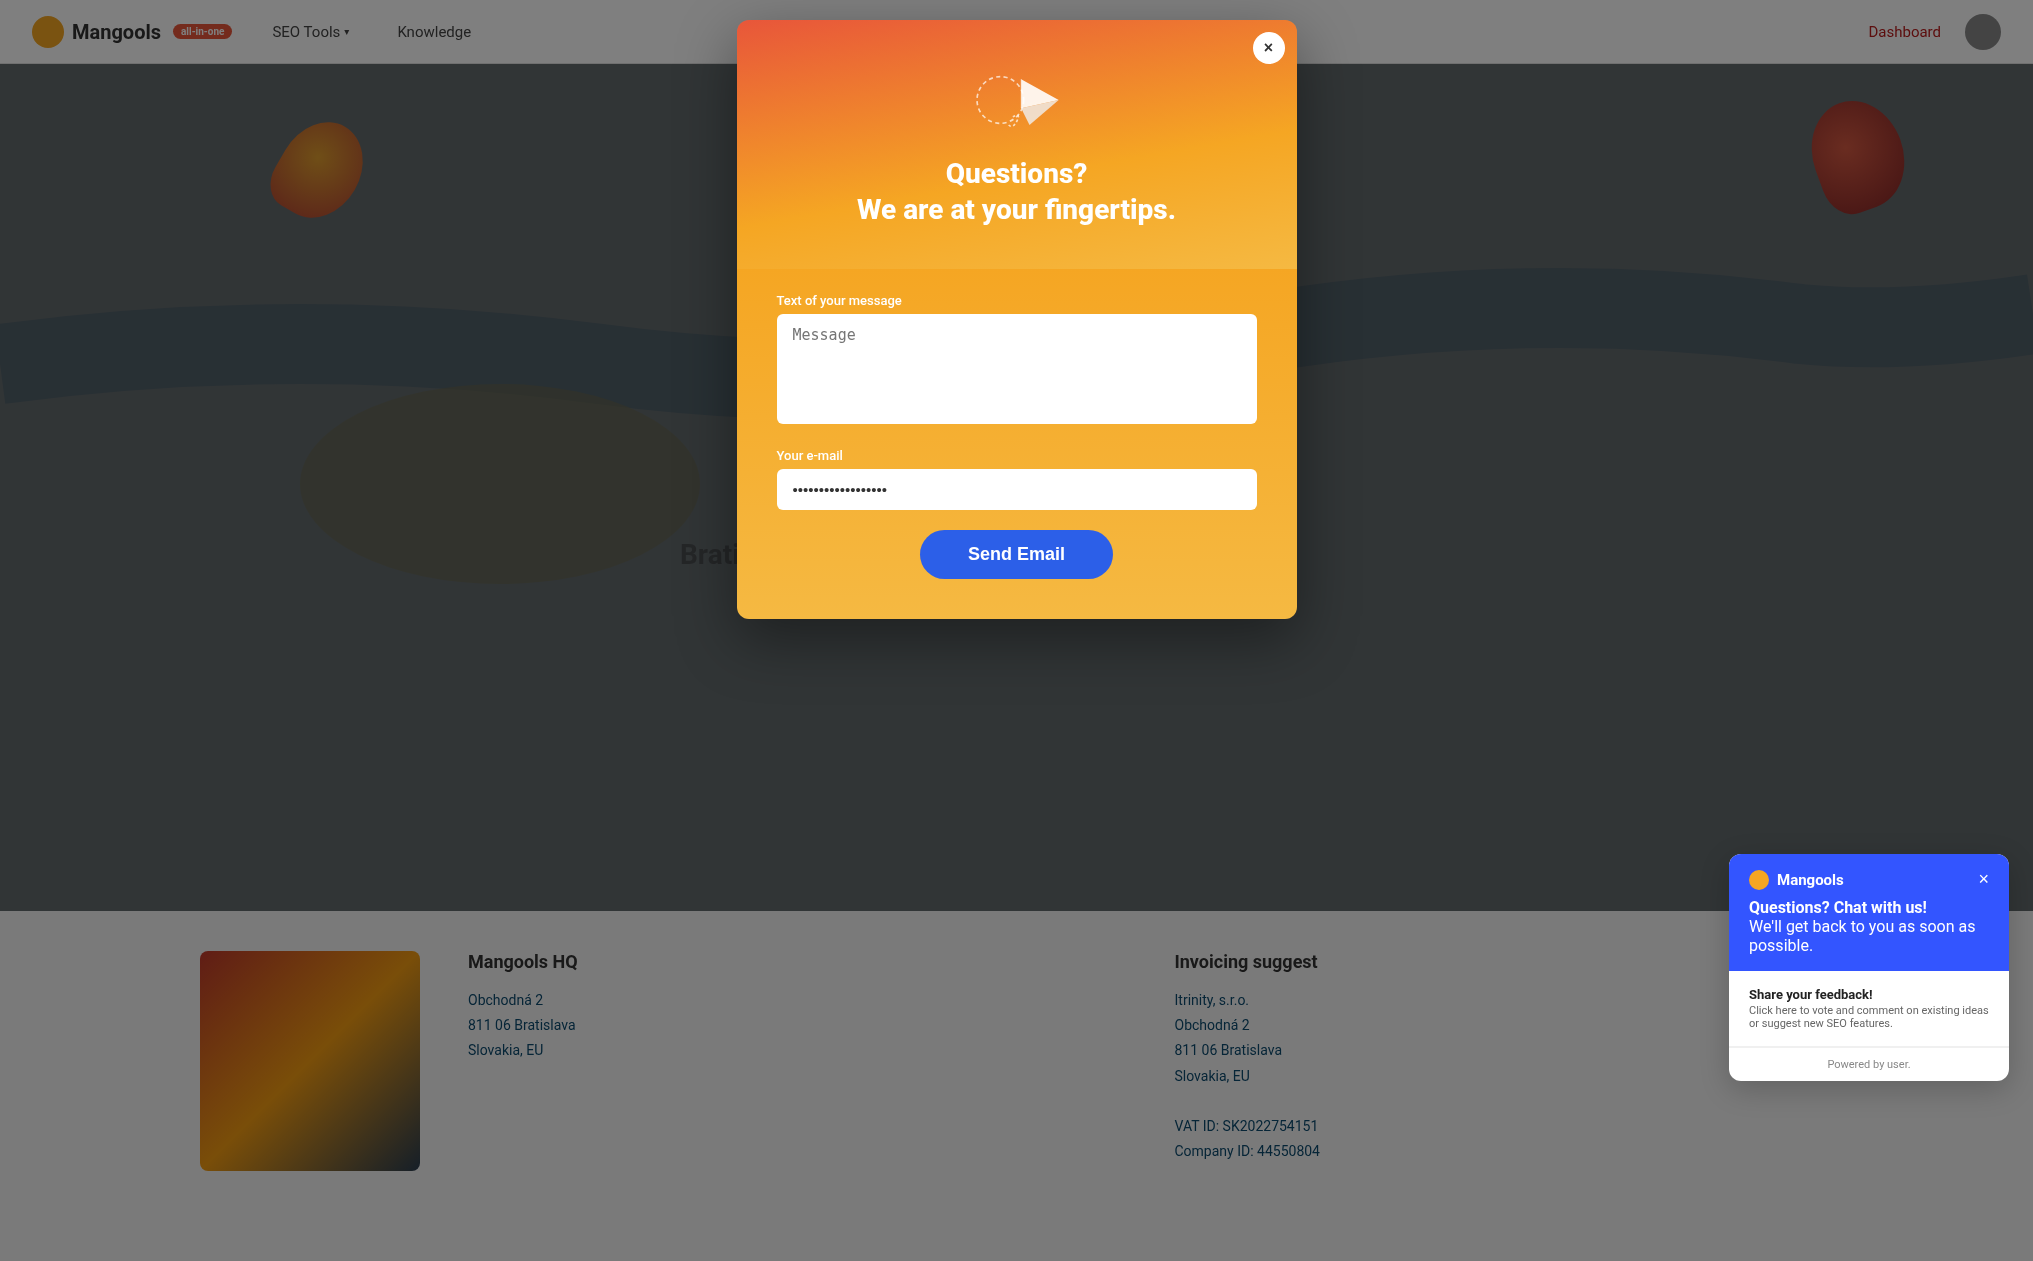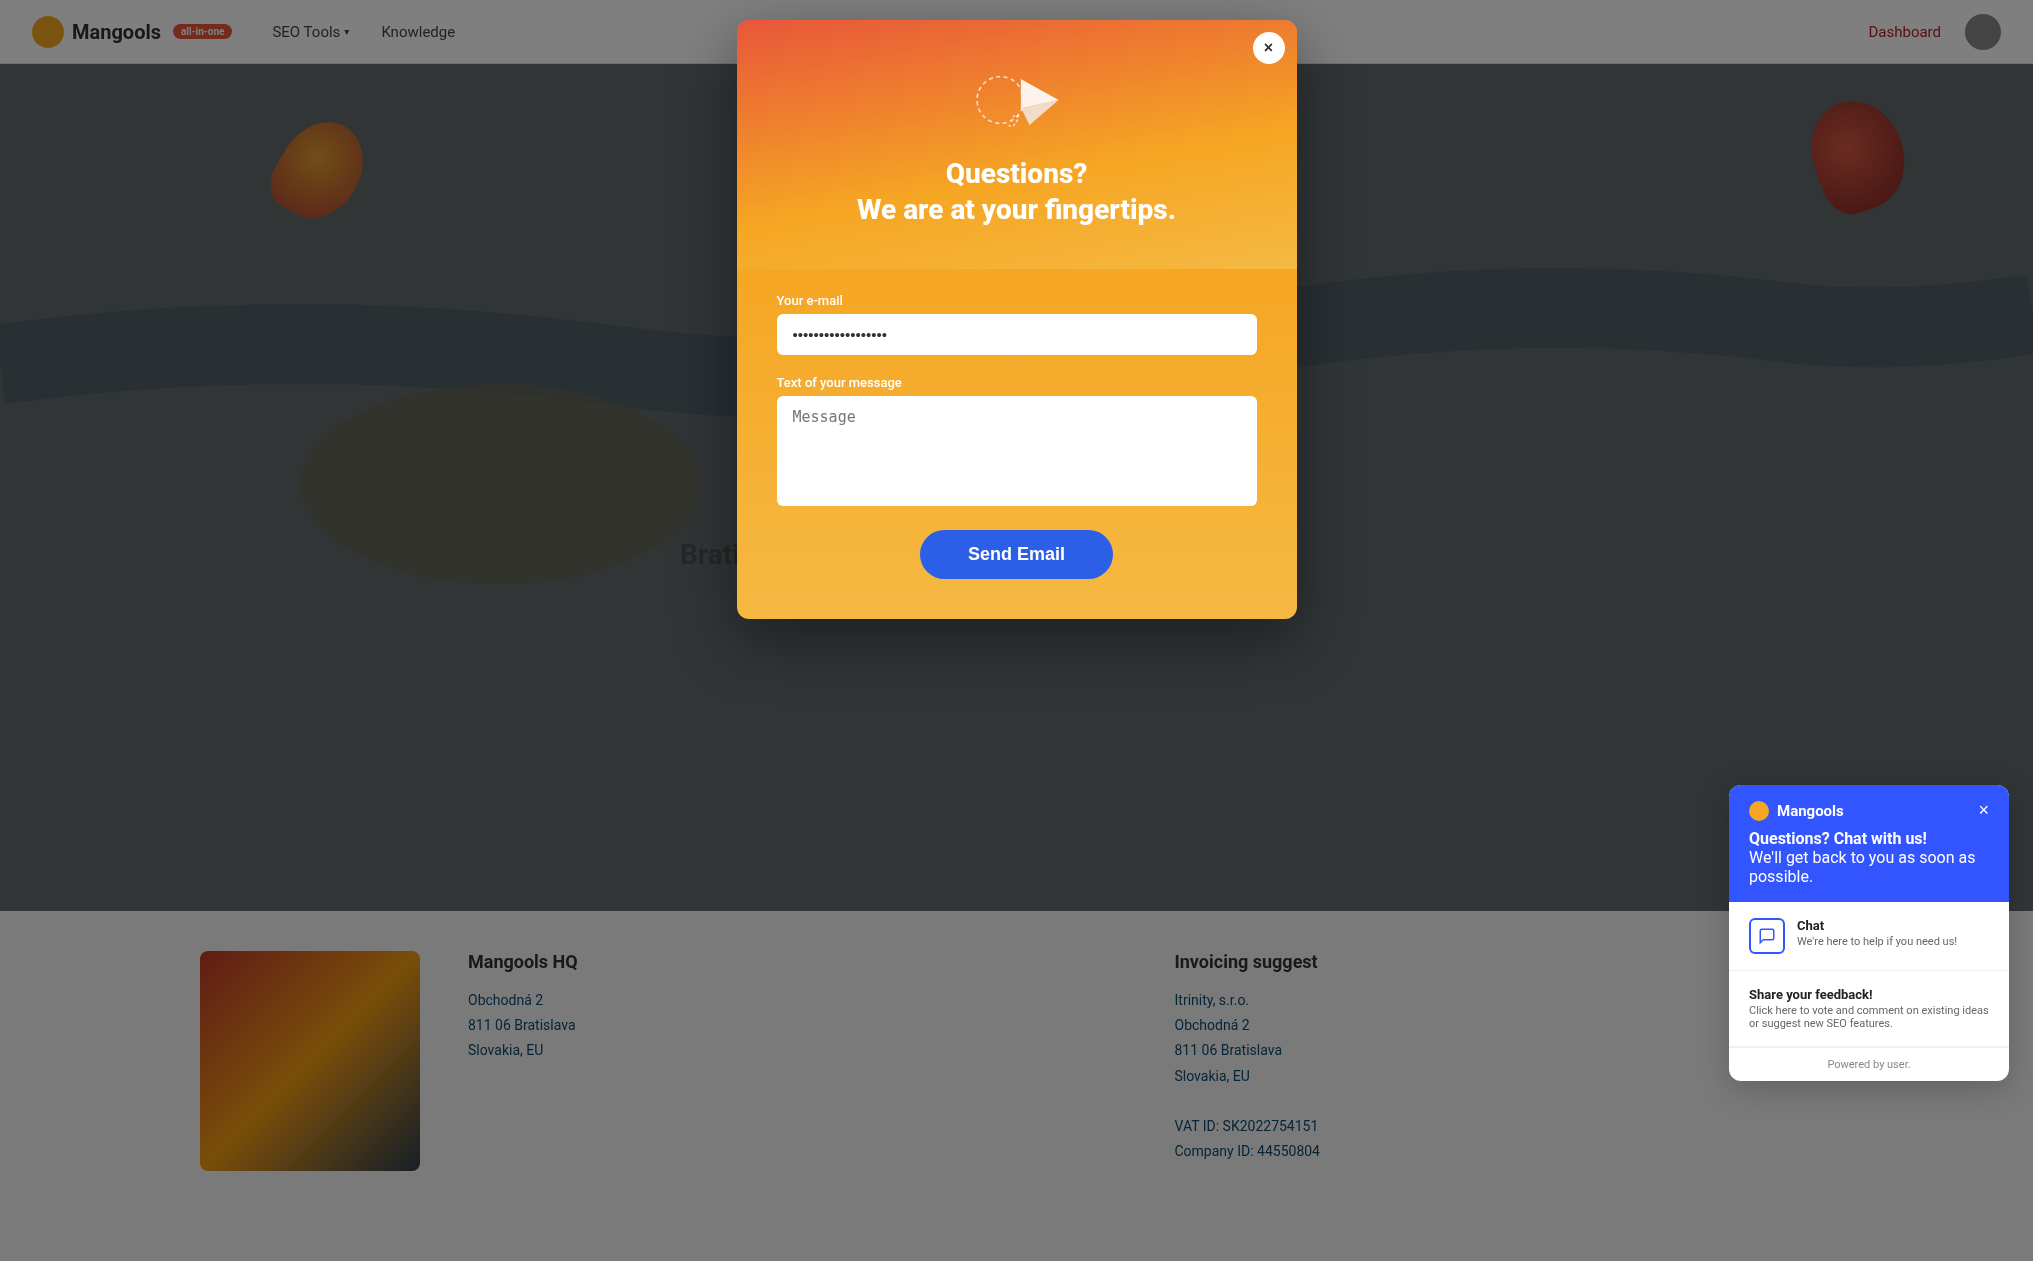--- a/index.html
+++ b/index.html
@@ -51,21 +51,21 @@
       background: #e8563a;
       color: #fff;
       font-size: 10px;
       padding: 2px 8px;
       border-radius: 10px;
       font-weight: 700;
       margin-left: 4px;
     }
     .navbar-links {
       display: flex;
-      gap: 32px;
+      gap: 48px;
       flex: 1;
     }
     .navbar-link {
       font-size: 15px;
       color: #444;
       cursor: pointer;
       display: flex;
       align-items: center;
       gap: 4px;
     }
@@ -462,27 +462,27 @@
       </div>
 
       <div class="modal-title">
         <span>Questions?</span><br>
         <span>We are at your fingertips.</span>
       </div>
     </div>
 
     <div class="modal-body">
       <div class="form-group">
+        <label class="form-label">Text of your message</label>
+        <textarea class="form-textarea" placeholder="Message" style=""></textarea>
+      </div>
+
+      <div class="form-group">
         <label class="form-label">Your e-mail</label>
         <input class="form-input" type="email" value="••••••••••••••••••" style="">
-      </div>
-
-      <div class="form-group">
-        <label class="form-label">Text of your message</label>
-        <textarea class="form-textarea" placeholder="Message" style=""></textarea>
       </div>
 
       <div style="text-align:center">
         <button class="send-button">Send Email</button>
       </div>
     </div>
   </div>
 </div>
 
 <div class="chat-widget">
@@ -491,31 +491,20 @@
       <div class="chat-header-logo">
         <div class="chat-logo-dot"></div>
         <span class="chat-logo-name">Mangools</span>
       </div>
       <h4>Questions? Chat with us!</h4>
       <p>We'll get back to you as soon as possible.</p>
     </div>
     <button class="chat-close">×</button>
   </div>
 
-  <div class="chat-option">
-    <div class="chat-option-icon">
-      <svg width="18" height="18" viewBox="0 0 24 24" fill="none" stroke="#3355ff" stroke-width="2">
-        <path d="M21 15a2 2 0 0 1-2 2H7l-4 4V5a2 2 0 0 1 2-2h14a2 2 0 0 1 2 2z"></path>
-      </svg>
-    </div>
-    <div class="chat-option-text">
-      <h5>Chat</h5>
-      <p>We're here to help if you need us!</p>
-    </div>
-  </div>
 
   <div class="chat-option">
     <div class="chat-option-text">
       <h5>Share your feedback!</h5>
       <p>Click here to vote and comment on existing ideas or suggest new SEO features.</p>
     </div>
   </div>
 
   <div class="chat-footer">
     <span>Powered by user.</span>

